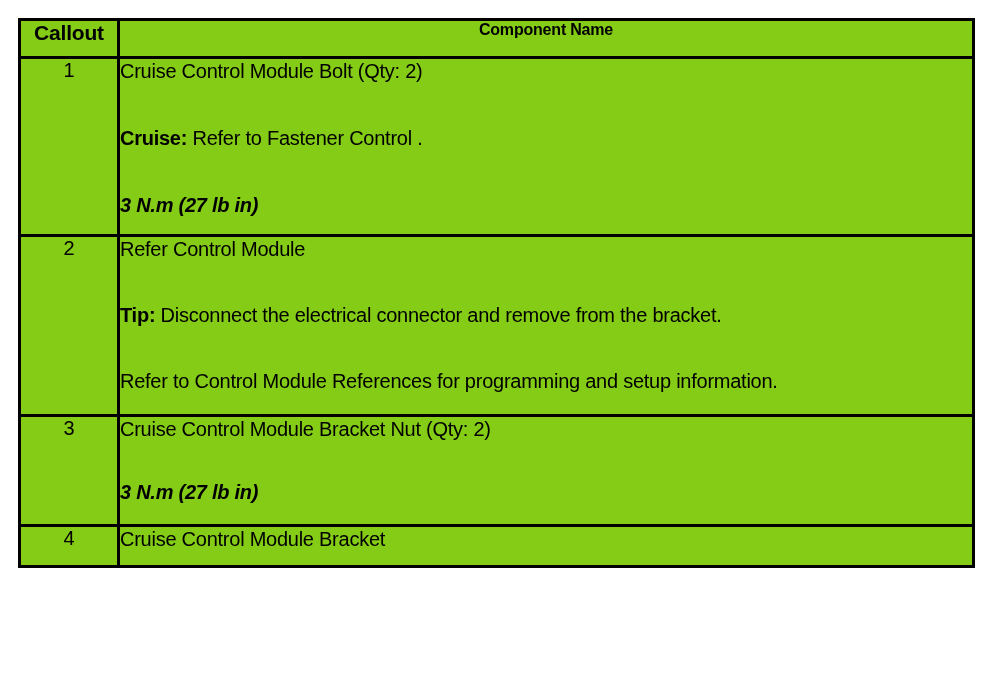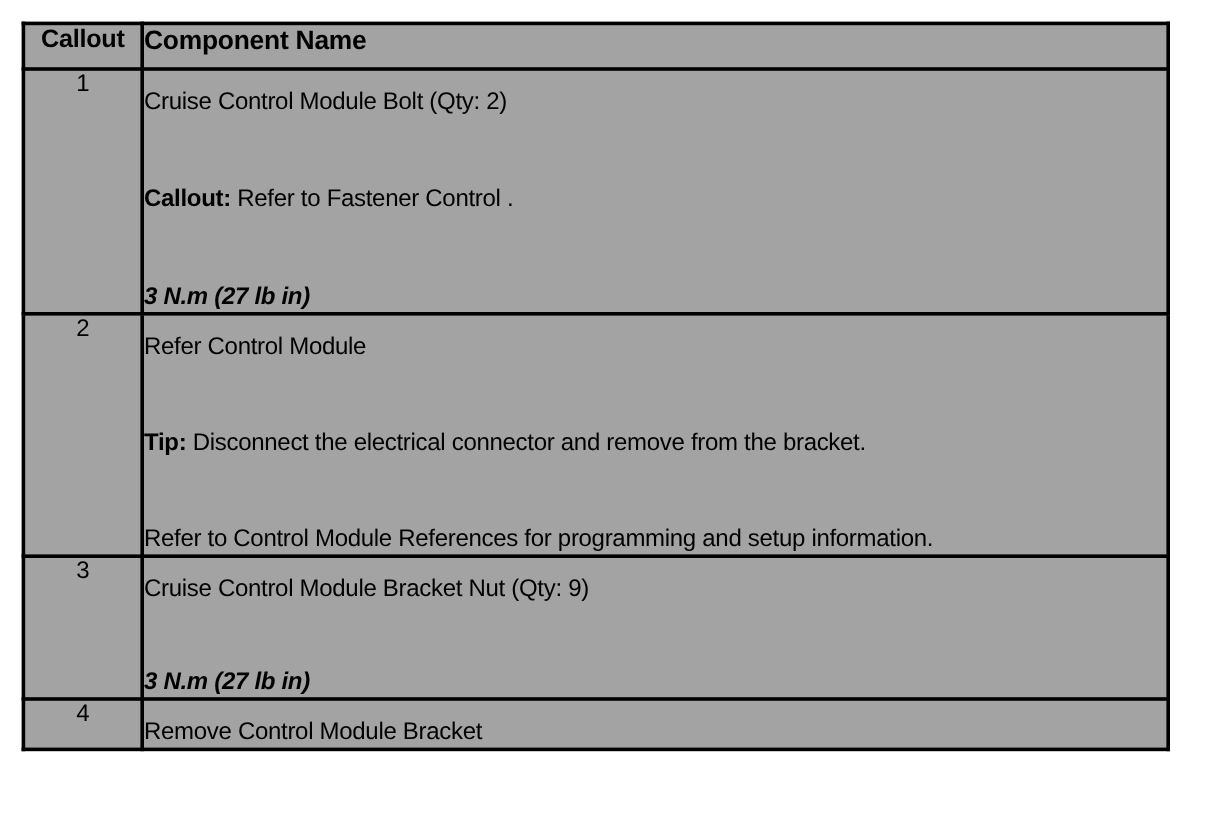--- a/index.html
+++ b/index.html
@@ -31,41 +31,42 @@
     border-collapse: collapse;
     table-layout: fixed;
     background: #ffffff;
   }
 
   table.callout-table td,
   table.callout-table th {
     border: 3px solid #000000;
     padding: 0;
     vertical-align: top;
-    background: #a3a3a3;
+    background: #84cc16;
   }
 
   
   col.col-callout { width: 99px; }
   col.col-name    { width: 855px; }
 
   
   .hdr-callout {
     height: 35px;
     text-align: center;
     vertical-align: middle;
     font-size: 21px;
     font-weight: bold;
     letter-spacing: -0.2px;
     padding: 0 4px;
   }
   .hdr-name {
     height: 35px;
+    text-align: center;
     vertical-align: middle;
-    font-size: 22px;
+    font-size: 16px;
     font-weight: bold;
     letter-spacing: -0.2px;
     margin-left: 20px;
   }
 
   
   .prelim-cell {
     height: 102px;
     padding: 6px 0 0 6px;
     vertical-align: top;
@@ -95,21 +96,20 @@
   
   .comp-cell {
     padding: 5px 4px 4px 6px;
     vertical-align: top;
   }
   .comp-line {
     font-size: 20px;
     line-height: 25px;
     letter-spacing: -0.25px;
     white-space: nowrap;
-    margin-top: 14px;
   }
   .comp-line b { font-weight: bold; }
   .comp-line.bold { font-weight: bold; font-style: italic; }
   .spacer-lg { height: 42px; }
   .spacer-md { height: 41px; }
   .spacer-sm { height: 38px; }
 
   
   .row-h1 { height: 178px; }
   .row-h2 { height: 180px; }
@@ -132,49 +132,49 @@
         <td class="hdr-callout">Callout</td>
         <td class="hdr-name">Component Name</td>
       </tr>
 
 
       <tr class="row-h1">
         <td class="callout-num">1</td>
         <td class="comp-cell">
           <div class="comp-line">Cruise Control Module Bolt (Qty: 2)</div>
           <div class="spacer-lg"></div>
-          <div class="comp-line"><b>Callout:</b><span> Refer to Fastener Control .</span></div>
+          <div class="comp-line"><b>Cruise:</b><span> Refer to Fastener Control .</span></div>
           <div class="spacer-lg"></div>
           <div class="comp-line bold">3 N.m (27 lb in)</div>
         </td>
       </tr>
 
       <tr class="row-h2">
         <td class="callout-num">2</td>
         <td class="comp-cell">
           <div class="comp-line">Refer Control Module</div>
           <div class="spacer-md"></div>
           <div class="comp-line"><b>Tip:</b><span> Disconnect the electrical connector and remove from the bracket.</span></div>
           <div class="spacer-md"></div>
           <div class="comp-line">Refer to Control Module References for programming and setup information.</div>
         </td>
       </tr>
 
       <tr class="row-h3">
         <td class="callout-num">3</td>
         <td class="comp-cell">
-          <div class="comp-line">Cruise Control Module Bracket Nut (Qty: 9)</div>
+          <div class="comp-line">Cruise Control Module Bracket Nut (Qty: 2)</div>
           <div class="spacer-sm"></div>
           <div class="comp-line bold">3 N.m (27 lb in)</div>
         </td>
       </tr>
 
       <tr class="row-h4">
         <td class="callout-num">4</td>
         <td class="comp-cell">
-          <div class="comp-line">Remove Control Module Bracket</div>
+          <div class="comp-line">Cruise Control Module Bracket</div>
         </td>
       </tr>
 
     </tbody>
   </table>
 
 </div>
 
 </body></html>

